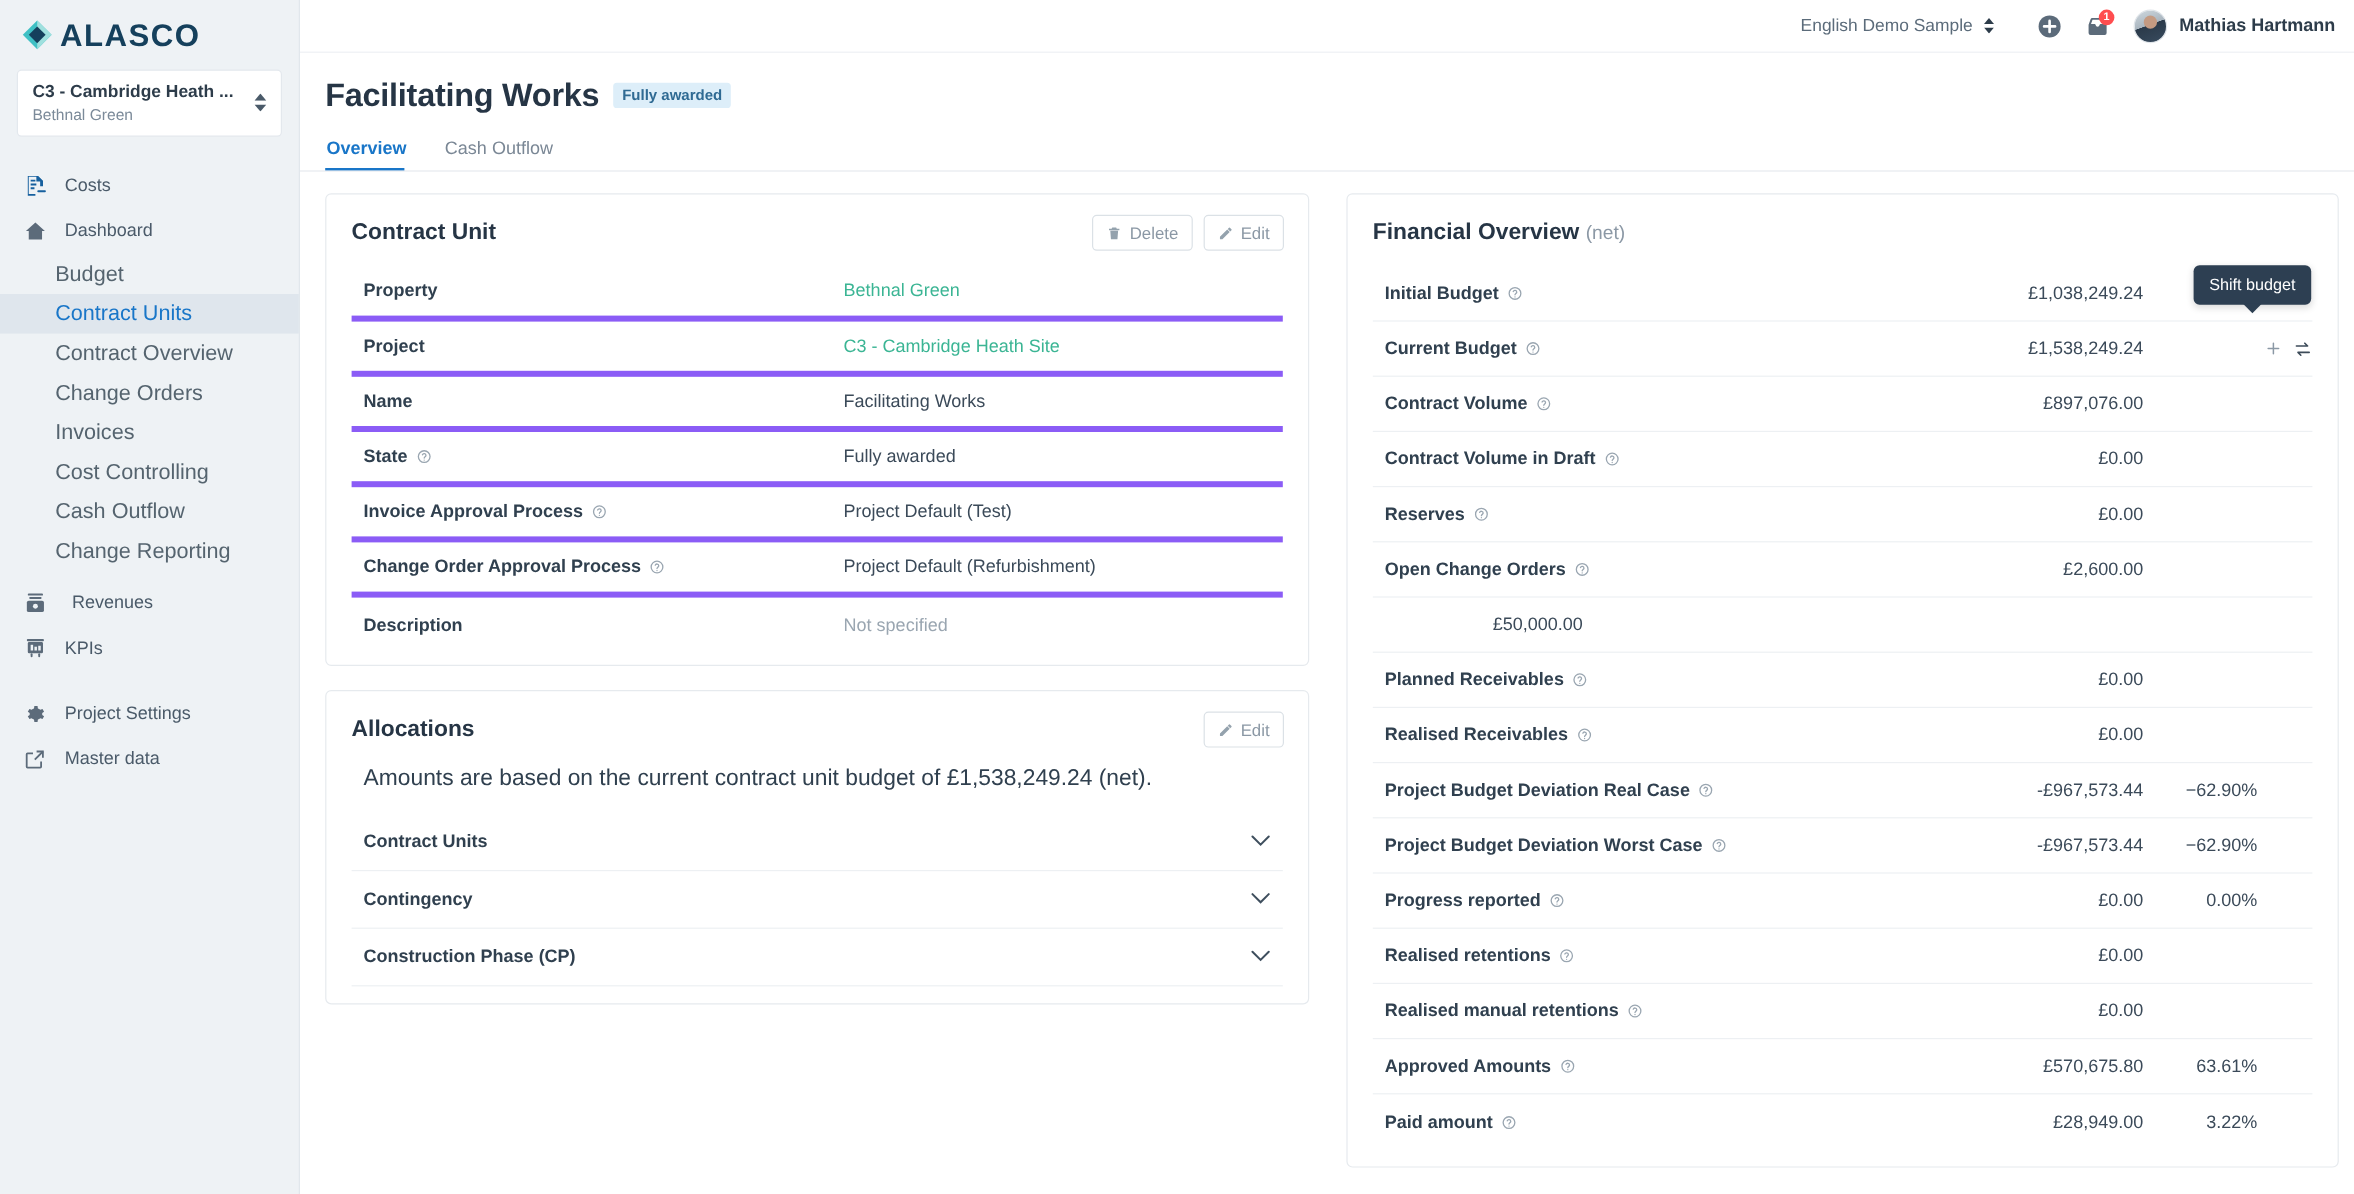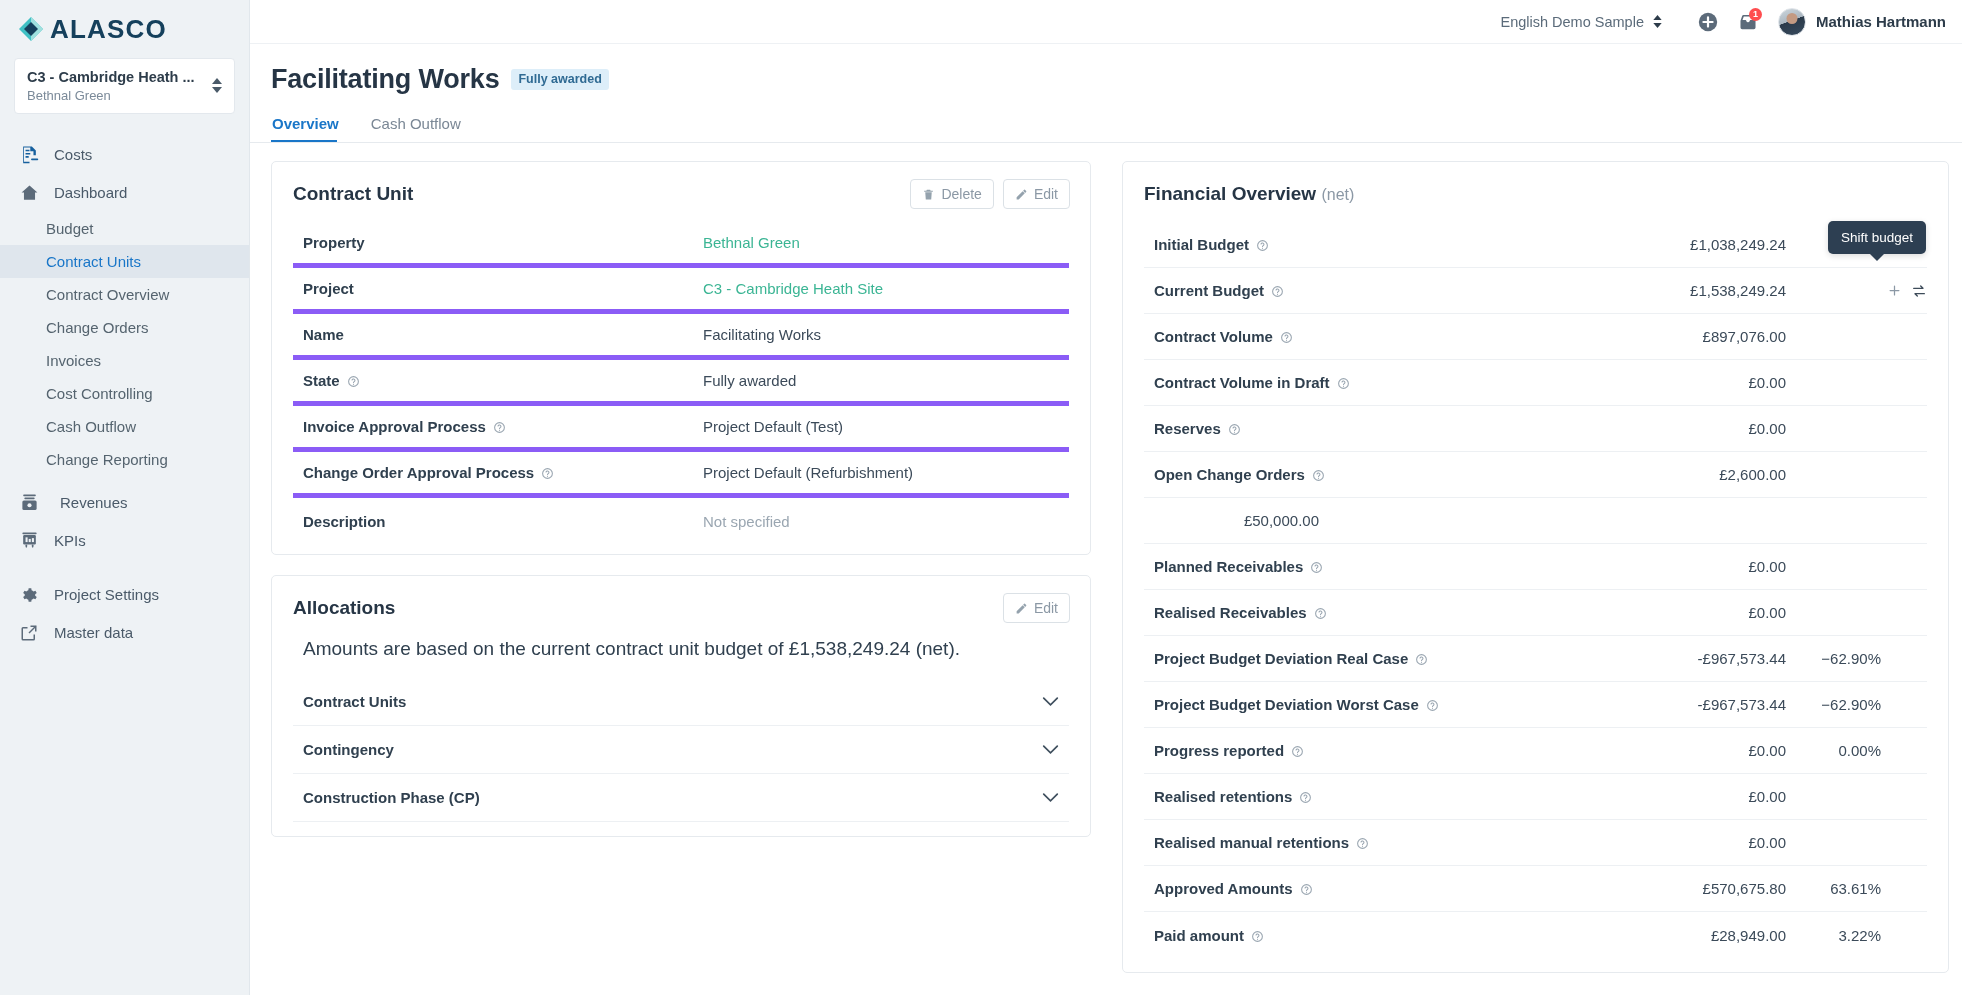--- a/index.html
+++ b/index.html
@@ -42,21 +42,21 @@
   .nav { margin-top: 22px; }
   .nav-item {
     display: flex; align-items: center; gap: 14px;
     height: 38px; padding: 0 0 0 18px;
     font-size: 15px; color: #4a5a69; cursor: pointer;
   }
   .nav-item .ico { width: 22px; height: 22px; display:flex; align-items:center; justify-content:center; flex:0 0 22px; color:#5c6b7a; }
   .nav-item.level1 { font-weight: 400; }
   .sub-item {
     height: 33px; display:flex; align-items:center;
-    padding-left: 46px; font-size: 15px; color: #55646f; cursor: pointer;
+    padding-left: 46px; font-size: 18px; color: #55646f; cursor: pointer;
   }
   .sub-item.active { background: #dfe6ed; color: #1976c8; }
   .nav-gap { height: 16px; }
 
   
   .main { flex: 1; height: 995px; background: #fff; display: flex; flex-direction: column; }
   .topbar {
     height: 44px; min-height:44px; display: flex; align-items: center; justify-content: flex-end;
     padding-right: 16px; gap: 0px; border-bottom: 1px solid #eef1f4; background:#fff;
   }

